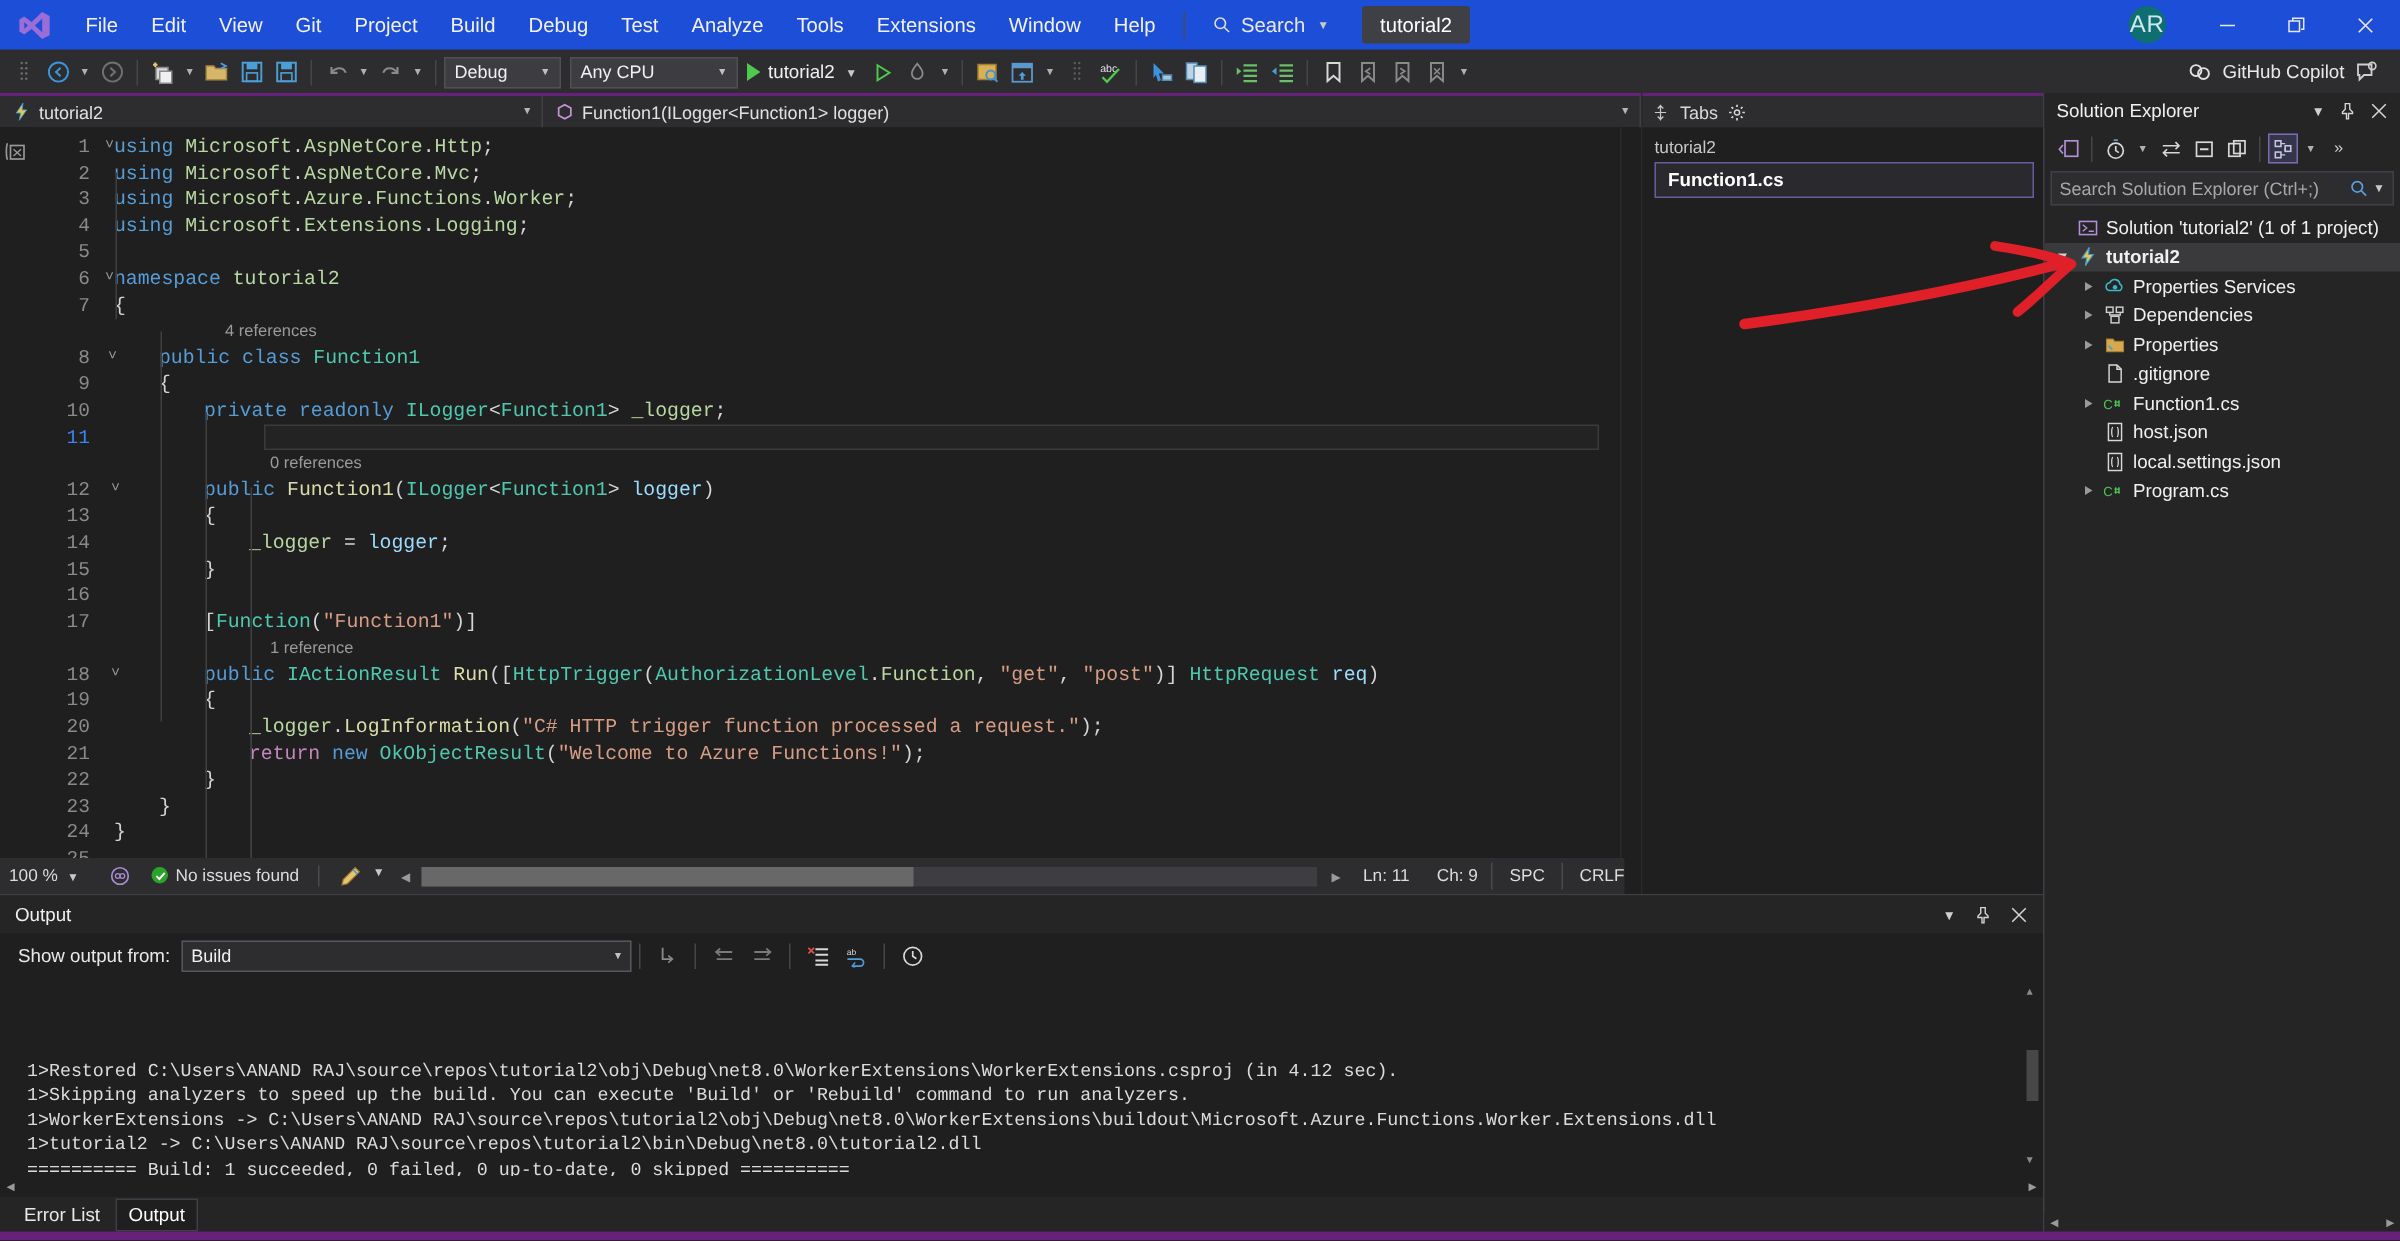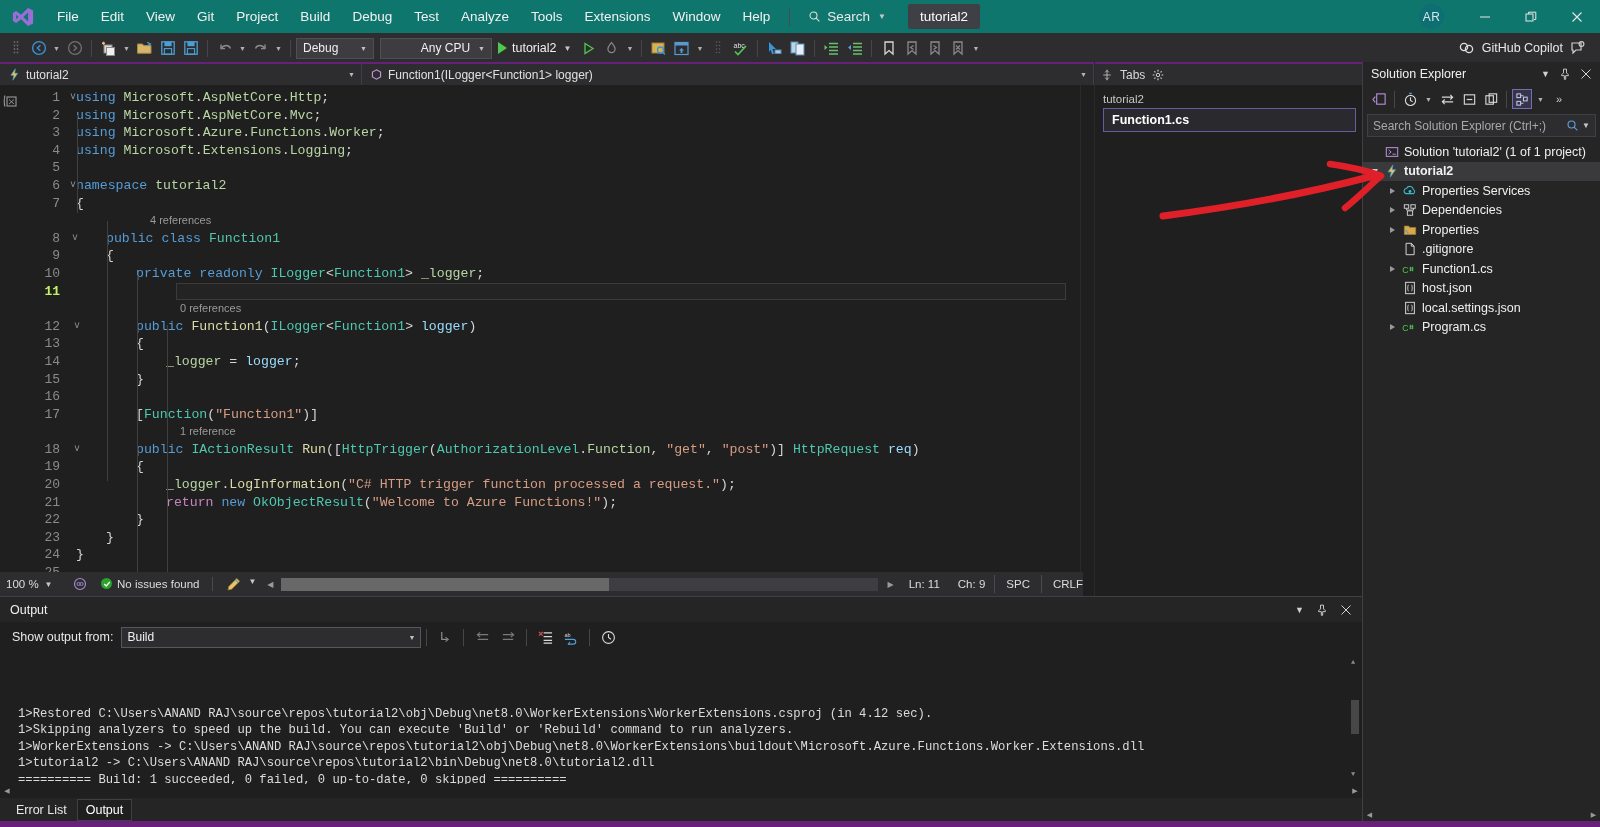--- a/index.html
+++ b/index.html
@@ -7,21 +7,21 @@
     width: 1600px; height: 827px;
     background: #1f1f1f;
     font-family: "Liberation Sans", sans-serif;
     color: #f1f1f1;
     overflow: hidden;
   }
   .app { position: relative; width: 1600px; height: 827px; display: flex; flex-direction: column; }
 
   
   .titlebar {
-    height: 34px; background: #0f766e; display: flex; align-items: center;
+    height: 34px; background: #1d4ed8; display: flex; align-items: center;
     flex: 0 0 34px; border-bottom: 1px solid #2d2d30;
   }
   .vs-logo { width: 46px; display: flex; align-items: center; justify-content: center; }
   .vs-logo svg { width: 22px; height: 22px; }
   .menu { display: flex; align-items: center; height: 100%; }
   .menu-item {
     padding: 0 11px; height: 100%; display: flex; align-items: center;
     font-size: 13.5px; color: #f1f1f1; cursor: default; white-space: nowrap;
   }
   .tb-sep { width: 1px; height: 18px; background: #4a4a4f; margin: 0 8px; }
@@ -32,21 +32,21 @@
   .search-box .mag { width: 13px; height: 13px; }
   .caret-sm { font-size: 8px; color: #c8c8c8; margin-left: 2px; }
   .title-chip {
     background: #3f3f46; padding: 5px 12px; font-size: 13.5px; color: #ffffff;
     border-radius: 2px; margin-left: 12px;
   }
   .title-right { margin-left: auto; display: flex; align-items: center; height: 100%; }
   .avatar {
     width: 25px; height: 25px; border-radius: 50%; background: #0e6e72;
     display: flex; align-items: center; justify-content: center;
-    font-size: 12px; color: #cfe9ea; letter-spacing: .5px; margin-right: 18px;
+    font-size: 16px; color: #cfe9ea; letter-spacing: .5px; margin-right: 18px;
   }
   .wbtn { width: 46px; height: 34px; display: flex; align-items: center; justify-content: center; color: #e8e8e8; }
 
   
   .toolbar {
     height: 28px; flex: 0 0 28px; background: #2d2d30;
     display: flex; align-items: center; padding: 0 4px; gap: 0px;
   }
   .tbtn { width: 23px; height: 24px; display: flex; align-items: center; justify-content: center; }
   .tdrop { width: 13px; height: 24px; display: flex; align-items: center; justify-content: center;
@@ -334,21 +334,21 @@
           <path d="M12 8.5c-3-4-8-4-9.5 0" fill="none" stroke="#8a8a8a" stroke-width="1.4"></path>
           <path d="M12 4.6v4H8" fill="none" stroke="#8a8a8a" stroke-width="1.4"></path>
         </svg>
     </div>
     <div class="tdrop">▼</div>
     <div class="vsep"></div>
     <div class="combo" style="width:78px;margin-right:6px;">
       <span class="cv">Debug</span>
       <span class="ca">▼</span>
     </div>
-    <div class="combo" style="width:112px;text-align:right;">
+    <div class="combo" style="width:112px;">
       <span class="cv">Any CPU</span>
       <span class="ca">▼</span>
     </div>
     <div class="runbtn">
       <span class="tri-g"></span>
       <span class="lbl">tutorial2</span>
       <span class="caret-sm">▼</span>
     </div>
     <div class="tbtn">
       <svg width="15" height="15" viewBox="0 0 15 15">
@@ -502,21 +502,21 @@
                 <div>2</div>
                 <div>3</div>
                 <div>4</div>
                 <div>5</div>
                 <div>6</div>
                 <div>7</div>
                 <div style="height:17.6px"></div>
                 <div>8</div>
                 <div>9</div>
                 <div>10</div>
-                <div style="color:#bef264;font-weight:bold">11</div>
+                <div style="color:#3b82f6;font-weight:normal">11</div>
                 <div style="height:17.6px"></div>
                 <div>12</div>
                 <div>13</div>
                 <div>14</div>
                 <div>15</div>
                 <div>16</div>
                 <div>17</div>
                 <div style="height:17.6px"></div>
                 <div>18</div>
                 <div>19</div>

